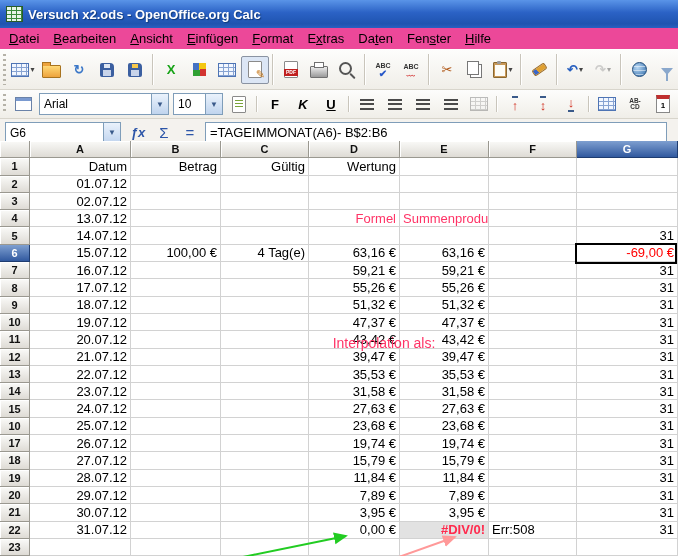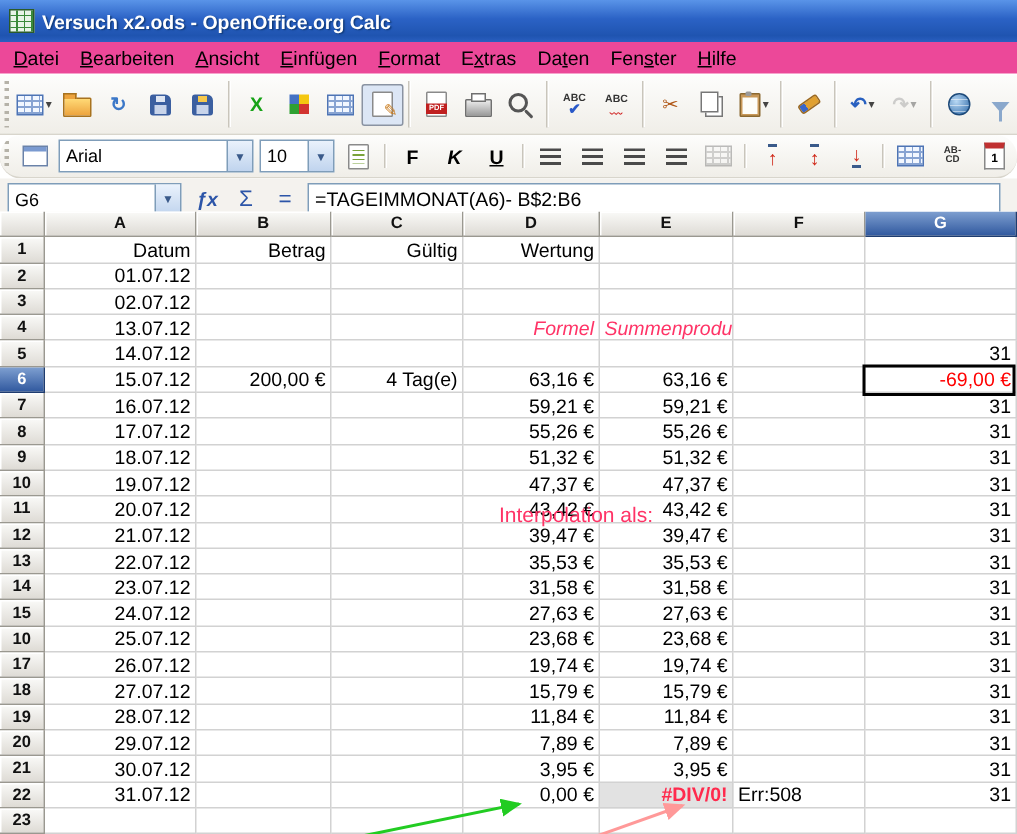--- a/index.html
+++ b/index.html
@@ -16,21 +16,21 @@
     white-space:nowrap;}
   
   .menubar{height:21px;background:#ec4899;display:flex;align-items:center;
     border-bottom:1px solid #fff;font-size:13px;padding-left:2px;}
   .menu-item{padding:2px 7px;color:#000;cursor:default;}
   .menu-item u{text-decoration:underline;}
   
   .toolbar{background:linear-gradient(180deg,#fdfdfc,#f0eee8);display:flex;align-items:center;
     border-bottom:1px solid #d8d5cc;overflow:hidden;}
   .toolbar.std{height:39px;}
-  .toolbar.fmt{height:28px;border-radius:14px;}
+  .toolbar.fmt{height:28px;}
   .grip{width:7px;align-self:stretch;margin:4px 1px;flex:none;
     background:repeating-linear-gradient(to bottom,#b5b2a8 0 2px,transparent 2px 5px);
     background-size:3px 100%;background-repeat:no-repeat;background-position:2px 0;}
   .tsep{width:1px;align-self:stretch;margin:4px 3px;background:#c9c5bb;border-right:1px solid #fff;flex:none;}
   .tbtn{height:26px;min-width:24px;display:flex;align-items:center;justify-content:center;
     border:1px solid transparent;border-radius:2px;padding:0 1px;flex:none;position:relative;}
   .fmt .tbtn{height:22px;}
   .tbtn.pressed{border-color:#8a93a2;background:#dce6f5;}
   .tbtn.disabled{opacity:.45;filter:grayscale(1);}
   .caret{font-size:8px;color:#444;margin-left:1px;}
@@ -108,21 +108,21 @@
   .hcell{background:linear-gradient(180deg,#fafaf8,#dedbd5);border-right:1px solid #9a9890;
     border-bottom:1px solid #9a9890;box-shadow:inset 1px 1px 0 #fff;
     display:flex;align-items:center;justify-content:center;
     font-size:11px;font-weight:bold;color:#111;}
   .hcell.sel{background:linear-gradient(180deg,#7e9fd0,#31599f);color:#fff;box-shadow:none;
     border-right:1px solid #1e3c70;border-bottom:1px solid #1e3c70;}
   .cell{border-right:1px solid #d2d2d2;border-bottom:1px solid #d2d2d2;font-size:13px;
     display:flex;align-items:center;justify-content:flex-end;padding:0 3px;overflow:hidden;
     white-space:nowrap;color:#000;}
   .cell.left{justify-content:flex-start;}
-  .cell.pink{color:var(--pink,#ff3366);font-style:italic;}
+  .cell.pink{color:var(--pink,#ff3366);}
   .cell.neg{color:var(--red,#ff0000);padding-left:12px;}
   .cell.err{color:var(--errpink,#ff2a4d);font-weight:bold;}
   .cell.bg{background:#e2e2e2;}
   .overlay-label{position:absolute;left:294px;top:194px;width:180px;text-align:center;
     font-size:14px;color:var(--pink,#ff3366);pointer-events:none;}
   .cursor{position:absolute;left:575px;top:243px;width:102px;height:21px;
     border:2.5px solid #000;box-sizing:border-box;pointer-events:none;}
   .arrows{position:absolute;inset:0;pointer-events:none;}
 </style>
 </head>
@@ -353,21 +353,21 @@
         <div class="hcell">5</div>
         <div class="cell">14.07.12</div>
         <div class="cell"></div>
         <div class="cell"></div>
         <div class="cell"></div>
         <div class="cell"></div>
         <div class="cell"></div>
         <div class="cell">31</div>
         <div class="hcell sel">6</div>
         <div class="cell">15.07.12</div>
-        <div class="cell">200,00 €</div>
+        <div class="cell">100,00 €</div>
         <div class="cell">4 Tag(e)</div>
         <div class="cell">63,16 €</div>
         <div class="cell">63,16 €</div>
         <div class="cell"></div>
         <div class="cell neg">-69,00 €</div>
         <div class="hcell">7</div>
         <div class="cell">16.07.12</div>
         <div class="cell"></div>
         <div class="cell"></div>
         <div class="cell">59,21 €</div>

